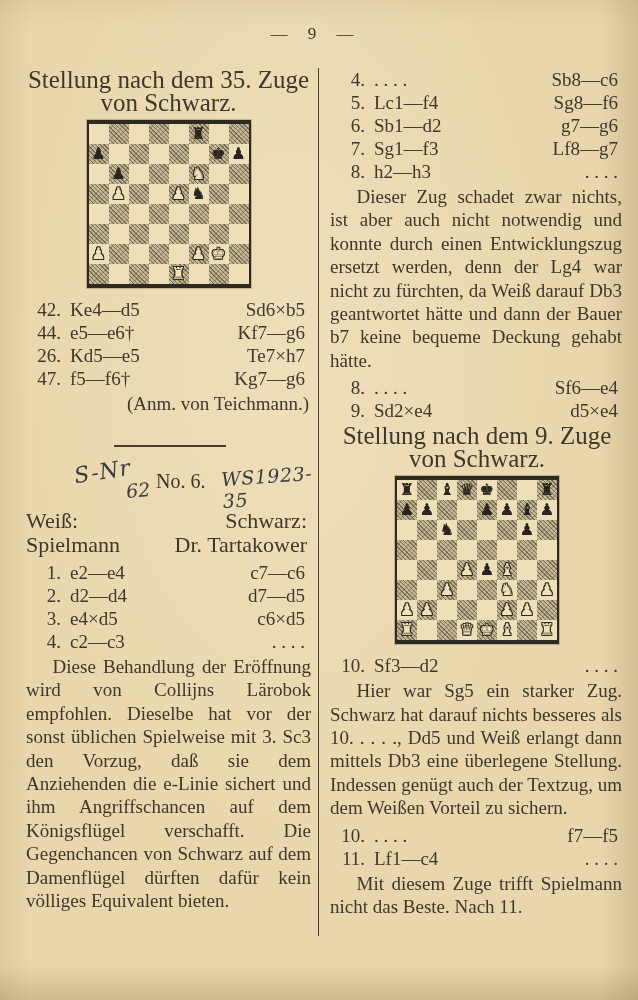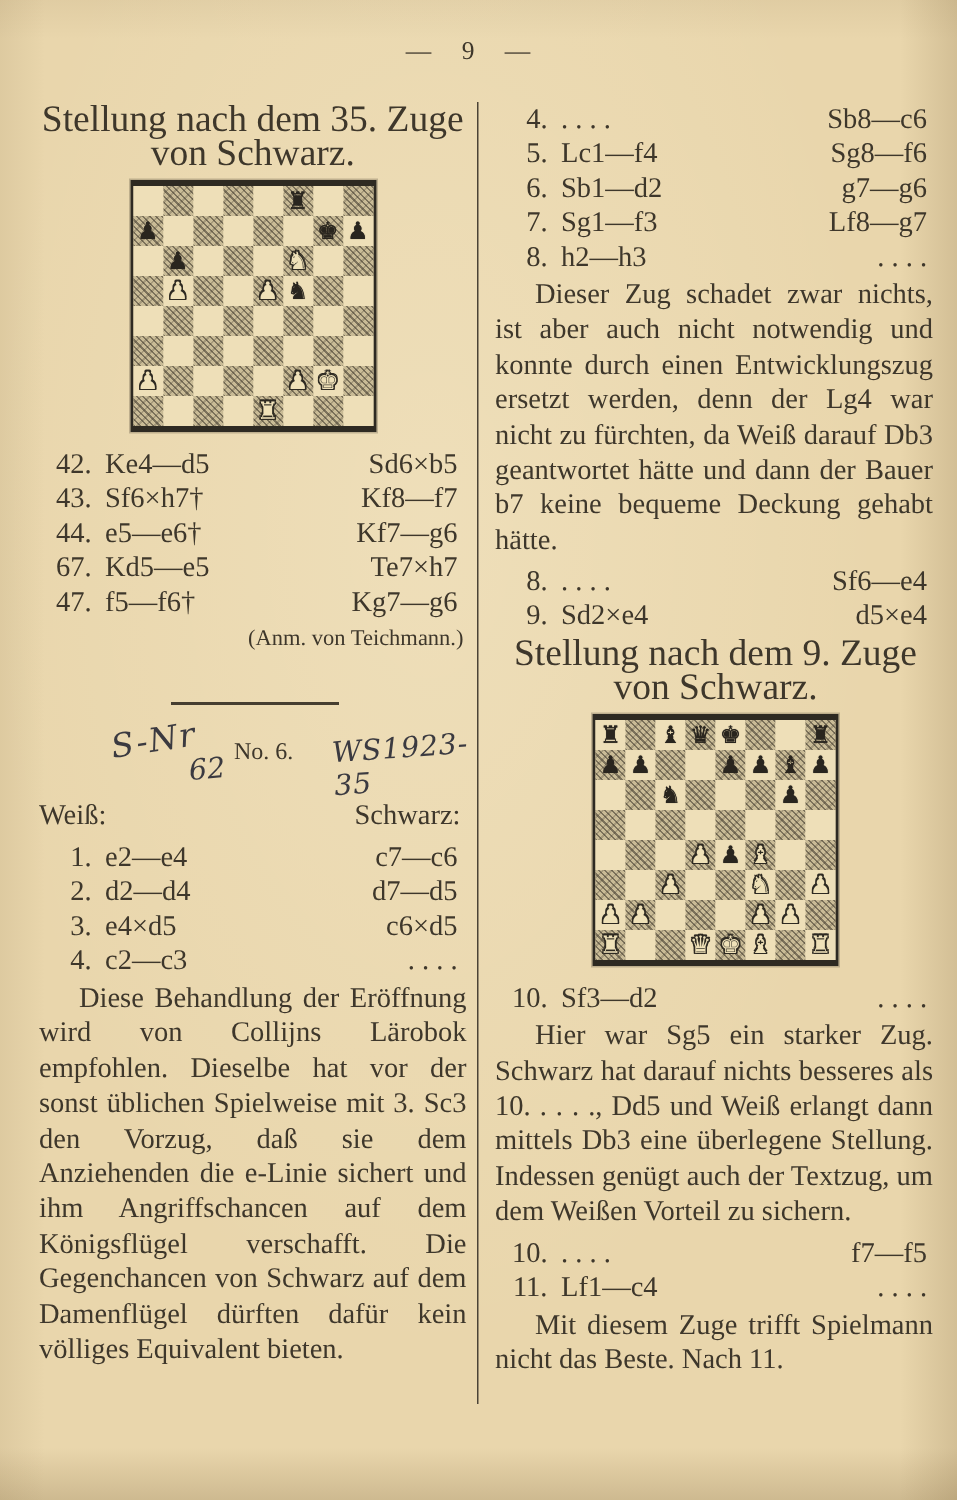--- a/index.html
+++ b/index.html
@@ -70,30 +70,30 @@
     text-shadow:1px 0 var(--ink-dark),-1px 0 var(--ink-dark),0 1px var(--ink-dark),0 -1px var(--ink-dark),
                 1px 1px var(--ink-dark),-1px -1px var(--ink-dark),1px -1px var(--ink-dark),-1px 1px var(--ink-dark);
   }
   .piece.black{color:#29251e;text-shadow:0 0 .5px #29251e;}
   
   .moves{font-size:19px;line-height:23px;margin:4px 0 2px;}
   .move-row{display:flex;align-items:baseline;}
   .mv-n{width:44px;text-align:right;padding-right:9px;white-space:nowrap;}
   .mv-w{white-space:nowrap;}
   .mv-b{margin-left:auto;text-align:right;padding-right:6px;white-space:nowrap;}
-  .annotation{font-size:15px;line-height:23px;text-align:right;padding-right:2px;margin-bottom:30px;}
+  .annotation{font-size:19px;line-height:23px;text-align:right;padding-right:2px;margin-bottom:30px;}
   .rule{width:112px;border:none;border-top:2px solid #463e30;margin:8px auto 10px 88px;}
   
   .hand-row{position:relative;height:52px;margin-top:2px;}
   .hand{font-family:"DejaVu Serif", serif;font-style:italic;color:var(--hand-ink);}
   .hand-word{position:absolute;left:48px;top:2px;font-size:22px;transform:rotate(-9deg);letter-spacing:1px;}
   .hand-num{position:absolute;left:100px;top:22px;font-size:19px;transform:rotate(-5deg);}
-  .printed-no{position:absolute;left:130px;top:13px;font-size:16px;color:var(--ink);}
+  .printed-no{position:absolute;left:130px;top:13px;font-size:20px;color:var(--ink);}
   .hand-code{position:absolute;left:196px;top:8px;font-size:19px;transform:rotate(-4deg);letter-spacing:.5px;}
-  .players{font-size:19px;line-height:24px;}
+  .players{font-size:22px;line-height:24px;}
   .players .row{display:flex;justify-content:space-between;padding-right:4px;}
   
   .para{
     font-size:19px;
     line-height:23.4px;
     text-align:justify;
     text-indent:1.4em;
     hyphens:auto;
     margin-top:1px;
   }
@@ -206,31 +206,26 @@
           </div>
       </div>
 
       <div class="moves">
           <div class="move-row">
             <span class="mv-n">42.</span>
             <span class="mv-w">Ke4—d5</span>
             <span class="mv-b">Sd6×b5</span>
           </div>
           <div class="move-row">
-            <span class="mv-n">43.</span>
-            <span class="mv-w">Sf6×h7†</span>
-            <span class="mv-b">Kf8—f7</span>
-          </div>
-          <div class="move-row">
             <span class="mv-n">44.</span>
             <span class="mv-w">e5—e6†</span>
             <span class="mv-b">Kf7—g6</span>
           </div>
           <div class="move-row">
-            <span class="mv-n">67.</span>
+            <span class="mv-n">26.</span>
             <span class="mv-w">Kd5—e5</span>
             <span class="mv-b">Te7×h7</span>
           </div>
           <div class="move-row">
             <span class="mv-n">47.</span>
             <span class="mv-w">f5—f6†</span>
             <span class="mv-b">Kg7—g6</span>
           </div>
         </div>
 
@@ -243,20 +238,24 @@
         <span class="hand hand-num">62</span>
         <span class="printed-no">No. 6.</span>
         <span class="hand hand-code">WS1923-35</span>
       </div>
 
       <div class="players">
         <div class="row">
           <span>Weiß:</span>
           <span>Schwarz:</span>
         </div>
+        <div class="row">
+          <span>Spielmann</span>
+          <span>Dr. Tartakower</span>
+        </div>
       </div>
 
       <div class="moves">
           <div class="move-row">
             <span class="mv-n">1.</span>
             <span class="mv-w">e2—e4</span>
             <span class="mv-b">c7—c6</span>
           </div>
           <div class="move-row">
             <span class="mv-n">2.</span>

